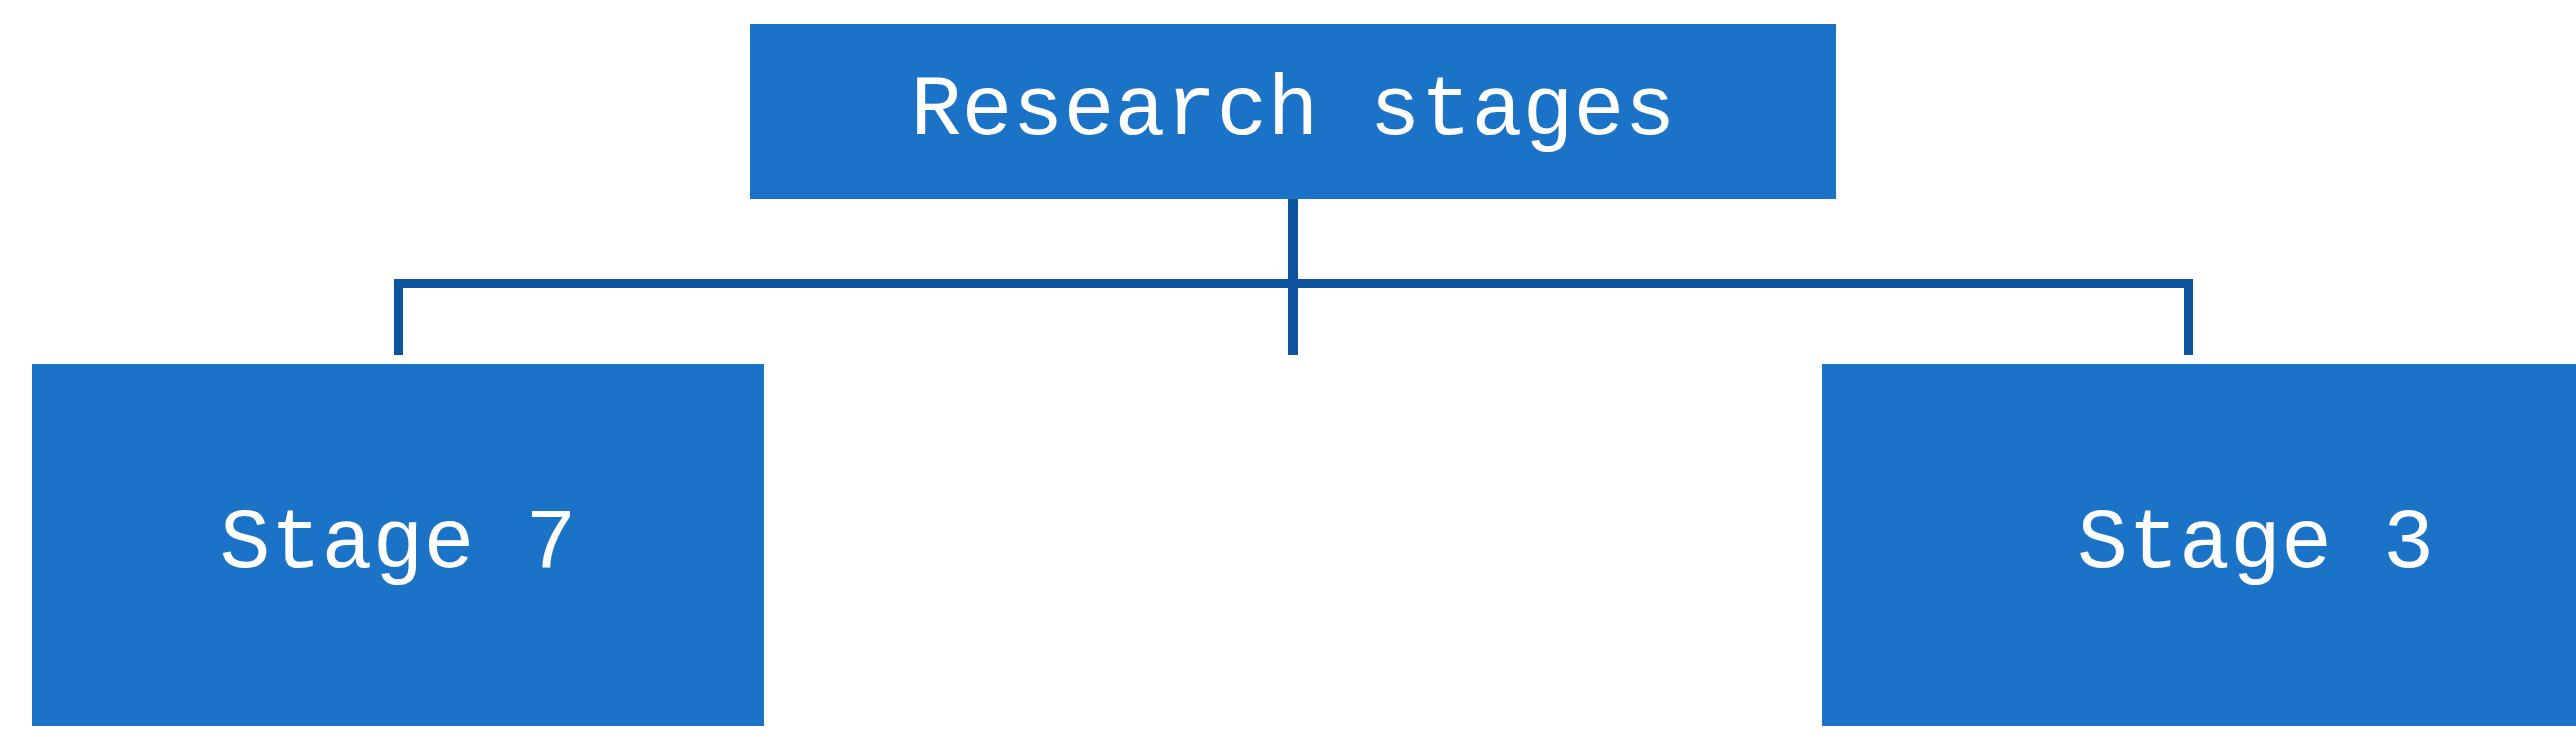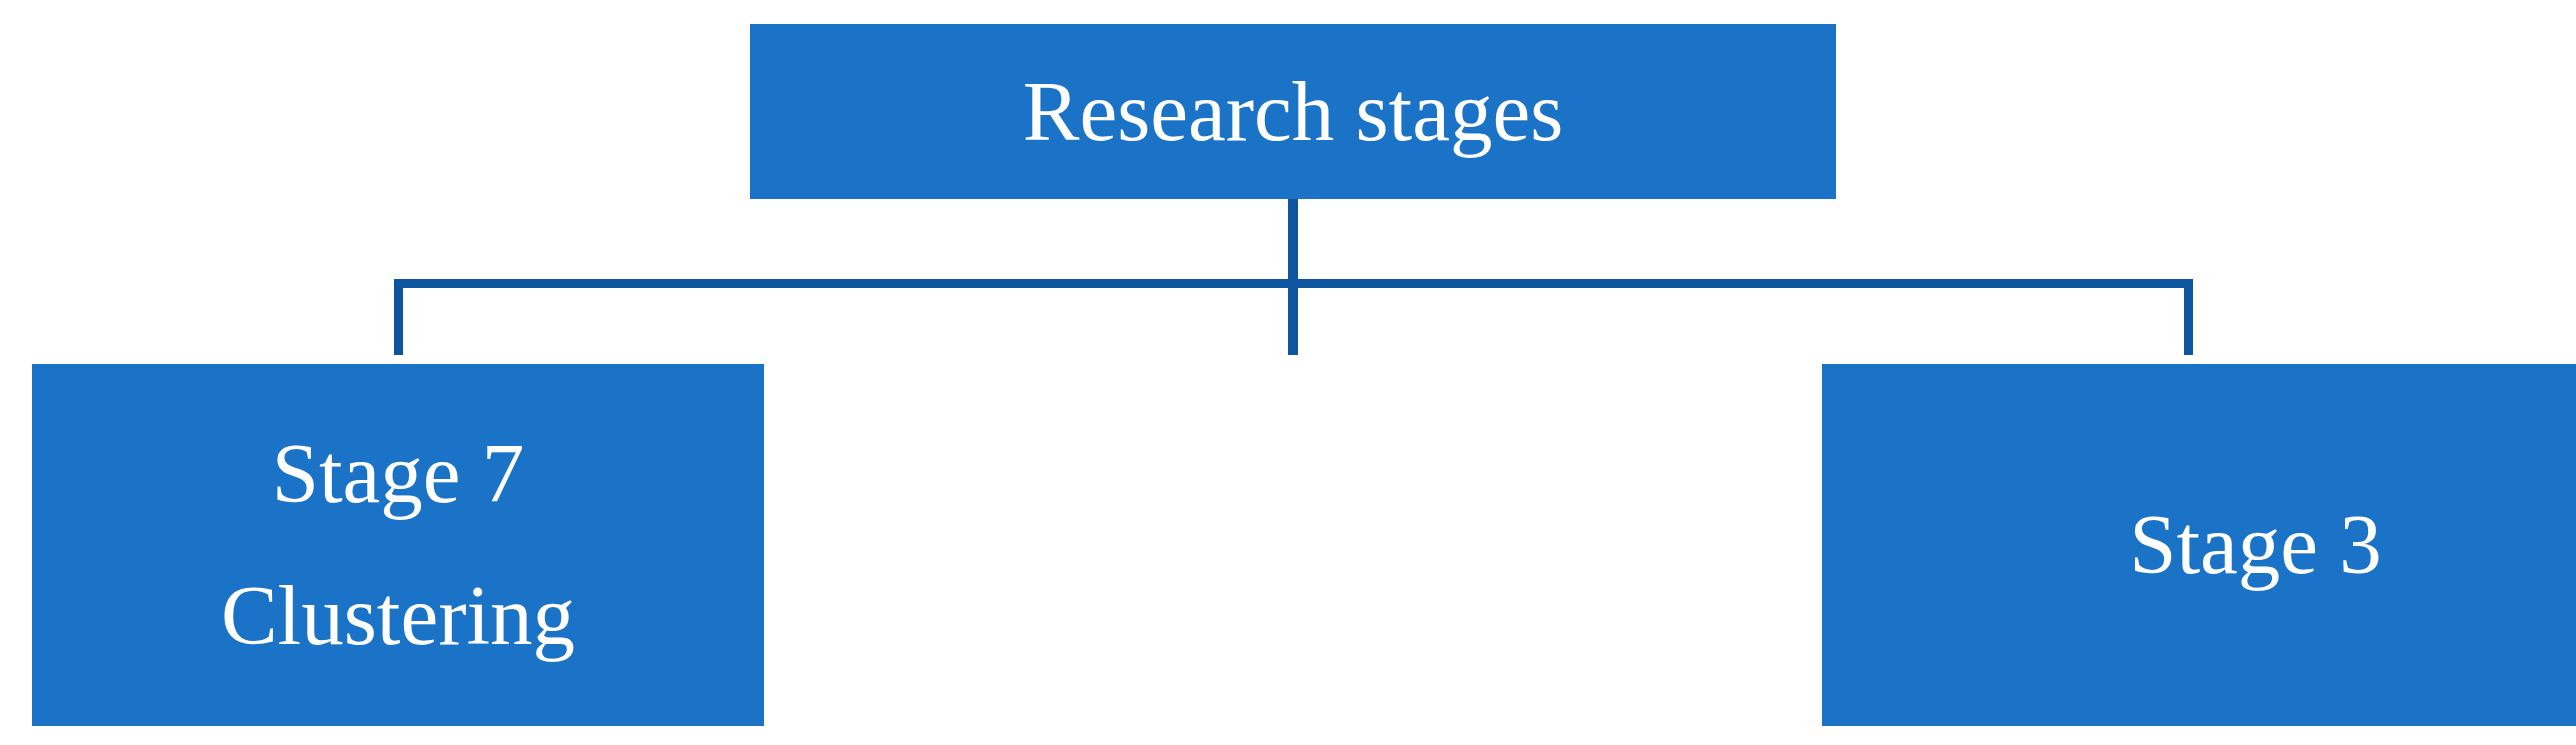--- a/index.html
+++ b/index.html
@@ -19,20 +19,21 @@
     position: absolute;
     background: var(--fill, #1B73C7);
     color: var(--text, #ffffff);
     display: flex;
     flex-direction: column;
     align-items: center;
     justify-content: center;
     text-align: center;
     font-size: 85px;
     line-height: 1.15;
+    font-family: Liberation Mono, monospace;
   }
   .root-node {
     left: 750px;
     top: 24px;
     width: 1086px;
     height: 175px;
   }
   .stage-node {
     top: 364px;
     height: 362px;
@@ -66,21 +67,20 @@
     <span>Research stages</span>
   </div>
 
   <div class="connector conn-v-center"></div>
   <div class="connector conn-h"></div>
   <div class="connector conn-v-left"></div>
   <div class="connector conn-v-right"></div>
 
   <div class="node stage-node" id="stage-1">
     <span class="stage-title">Stage 7</span>
-    <span class="stage-desc">Clustering</span>
   </div>
 
 
   <div class="node stage-node" id="stage-3">
     <span class="stage-title">Stage 3</span>
   </div>
 
 </div>
 
 

